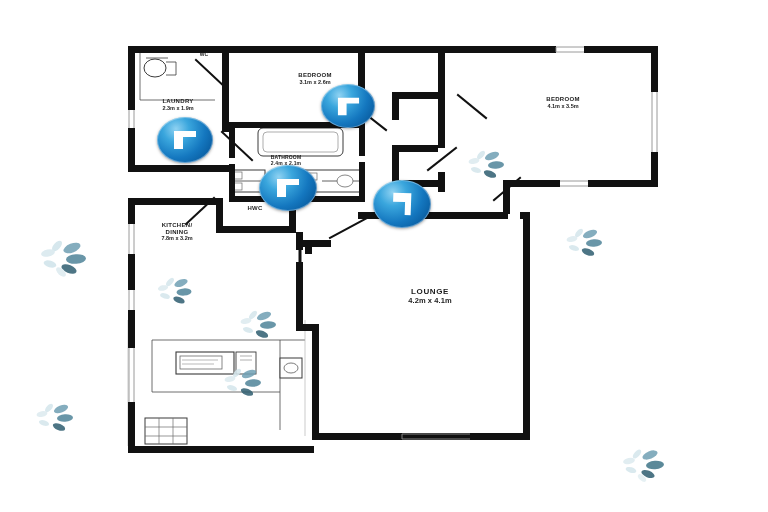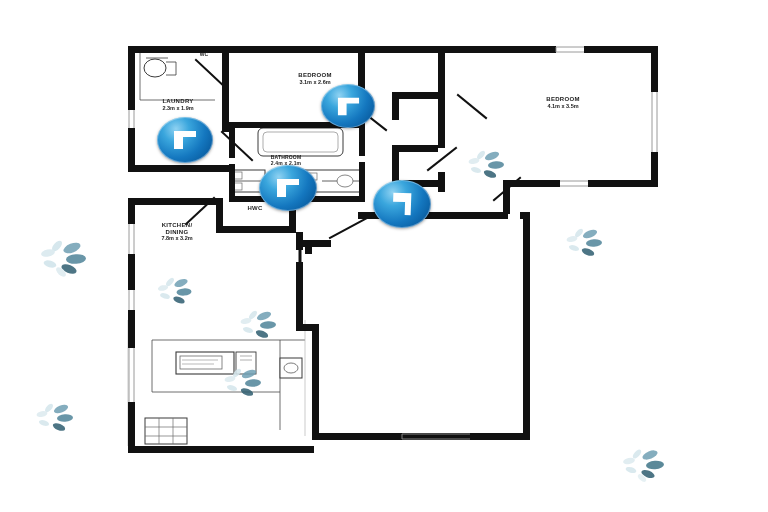--- a/index.html
+++ b/index.html
@@ -370,20 +370,24 @@
   <div class="roomlabel lbl-sm" style="left:222px;top:205px;width:66px;">
     <span class="nm">HWC</span>
   </div>
 
   <div class="roomlabel lbl-sm" style="left:133px;top:222px;width:88px;">
     <span class="nm">KITCHEN/</span>
     <span class="nm">DINING</span>
     <span class="dim">7.8m x 3.2m</span>
   </div>
 
+  <div class="roomlabel lbl-mid" style="left:375px;top:288px;width:110px;">
+    <span class="nm">LOUNGE</span>
+    <span class="dim">4.2m x 4.1m</span>
+  </div>
 
   <div class="logo" style="left:157px;top:117px;width:56px;height:46px;">
     <svg width="30" height="26" viewBox="0 0 30 26">
       <path d="M4 4 L26 4 L26 10 L13 10 L13 22 L4 22 Z" fill="#ffffff"></path>
     </svg>
   </div>
 
   <div class="logo" style="left:321px;top:84px;width:54px;height:44px;">
     <svg width="29" height="25" viewBox="0 0 30 26">
       <path d="M4 4 L26 4 L26 10 L13 10 L13 22 L4 22 Z" fill="#ffffff"></path>

